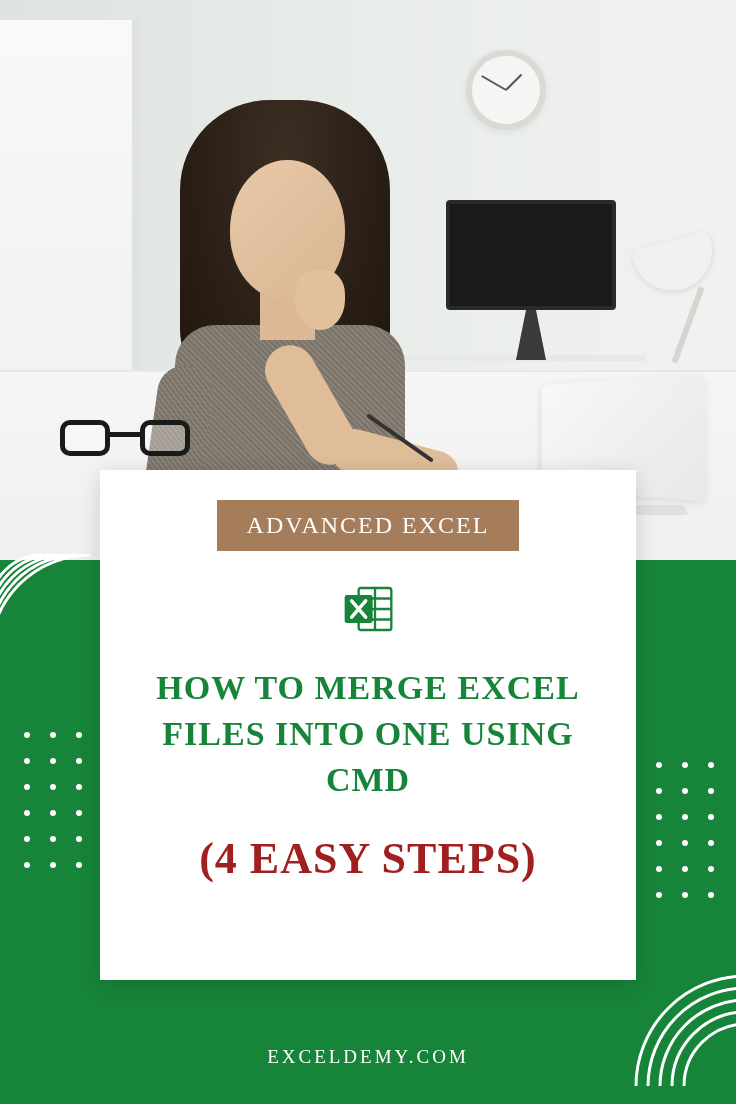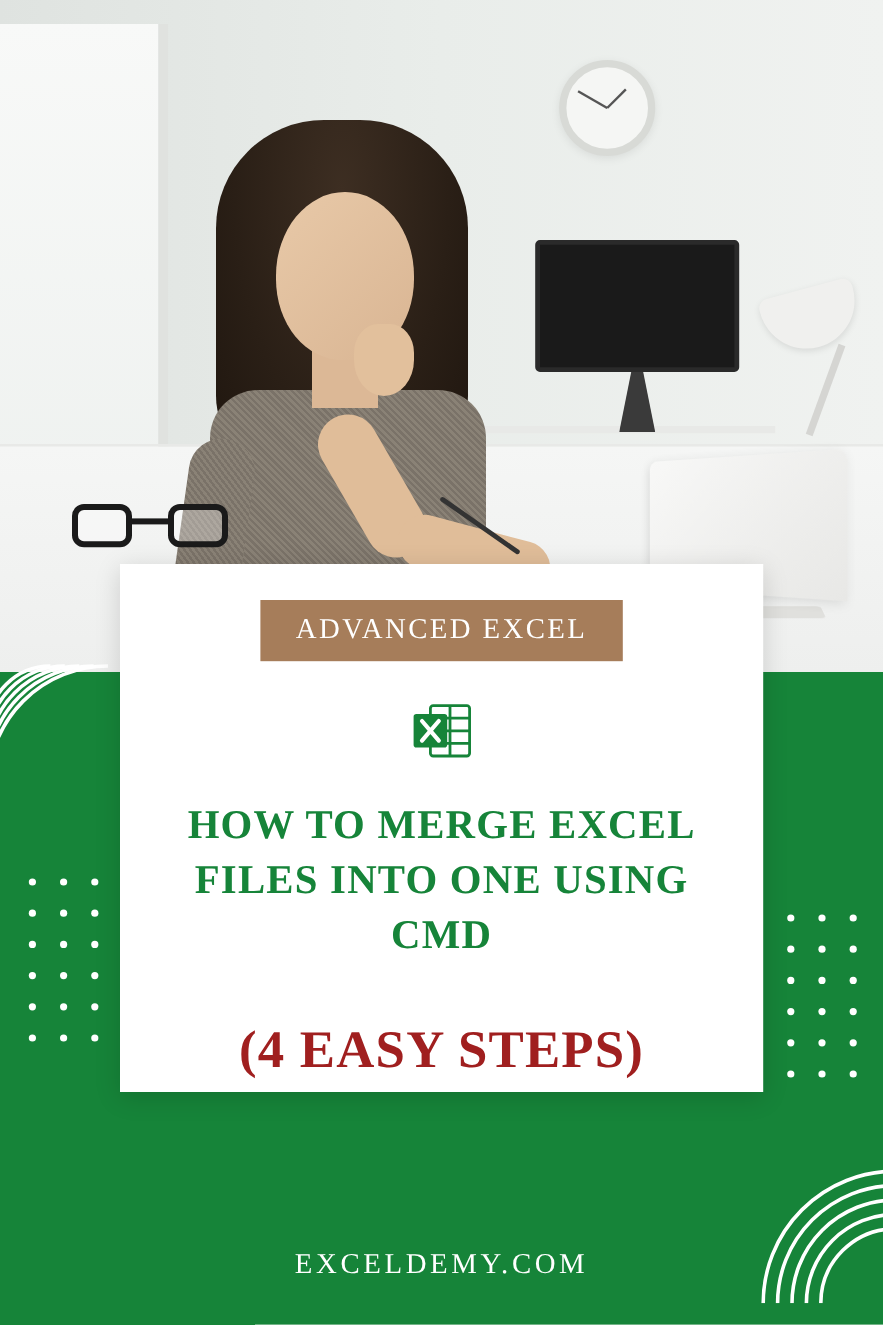--- a/index.html
+++ b/index.html
@@ -69,21 +69,21 @@
 .glasses .bridge { position:absolute; top:12px; left:50px; width:30px; height:5px; background:#1a1a1a;}
 .pen { position:absolute; bottom:120px; left:360px; width:80px; height:4px; background:#333; transform:rotate(35deg); border-radius:2px;}
 
 .green-section {
   position: absolute; top: 560px; left: 0; right: 0; bottom: 0;
   background: #168439;
 }
 .card {
   position: absolute;
   left: 100px; right: 100px; top: 470px;
-  height: 440px;
+  height: 510px;
   background: #fff;
   box-shadow: 0 4px 20px rgba(0,0,0,0.15);
   padding: 30px 40px;
   text-align: center;
   z-index: 10;
 }
 .category-badge {
   display: inline-block;
   background: #a67d5a;
   color: #fff;
@@ -96,36 +96,36 @@
 .excel-icon {
   width: 56px; height: 56px; margin: 10px auto 28px; position: relative;
 }
 .excel-icon svg { width: 100%; height: 100%; }
 .title {
   color: #168439;
   font-size: 34px;
   font-weight: bold;
   line-height: 1.35;
   letter-spacing: 1px;
-  margin-bottom: 46px;
+  margin-bottom: 30px;
   font-family: Georgia, serif;
 }
 .subtitle {
   color: #a01f1f;
   font-size: 44px;
   font-weight: bold;
   letter-spacing: 1px;
   font-family: Georgia, serif;
 }
 .site-name {
   position: absolute;
   bottom: 36px; left: 0; right: 0;
   text-align: center;
   color: #fff;
-  font-size: 24px;
+  font-size: 19px;
   letter-spacing: 3px;
   font-family: Georgia, serif;
   z-index: 10;
 }
 .deco-arcs-left {
   position: absolute; top: 545px; left: -10px; width: 120px; height: 120px; z-index: 5;
 }
 .deco-arcs-left svg, .deco-arcs-right svg { width:100%; height:100%; }
 .deco-arcs-right {
   position: absolute; bottom: 18px; right: -10px; width: 130px; height: 130px; z-index: 5;

